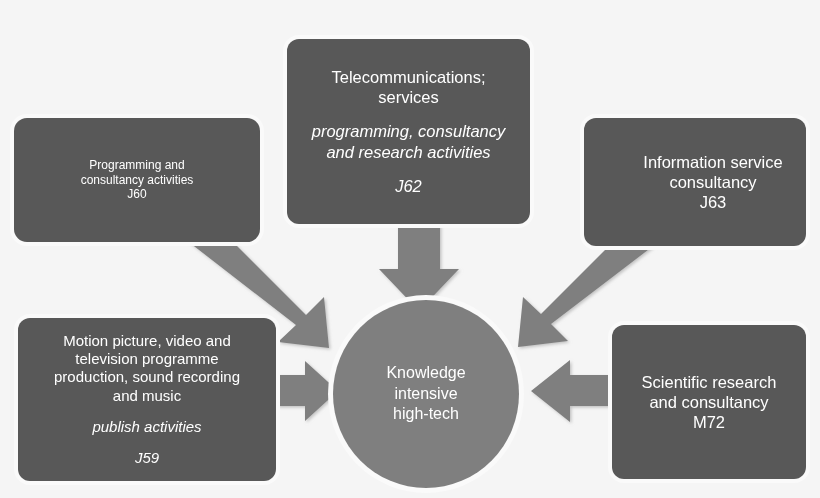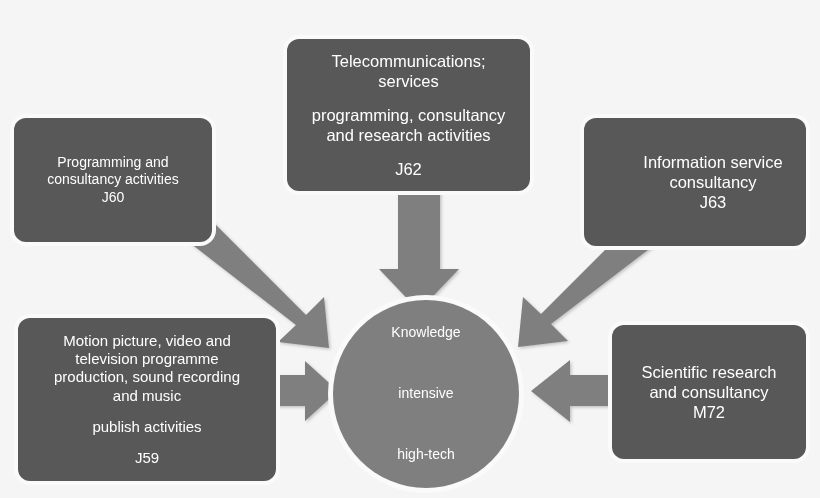--- a/index.html
+++ b/index.html
@@ -46,43 +46,44 @@
   }
   .node .line {
     display: block;
     white-space: pre;
   }
   .node .group {
     display: block;
   }
   .node .group + .group {
     margin-top: 0.85em;
+    font-style: italic;
   }
   .hub {
     position: absolute;
     z-index: 2;
     background: #7f7f7f;
     border-radius: 50%;
     box-shadow: 0 0 0 5px #fafafa;
     color: #ffffff;
     display: flex;
     flex-direction: column;
     align-items: center;
     justify-content: center;
     text-align: center;
     line-height: 1.28;
   }
 
   
-  #node-j60   { left: 14px;  top: 118px; width: 198px; height: 124px; font-size: 14px; }
-  #node-j62   { left: 287px; top: 39px;  width: 243px; height: 152px; font-size: 16.5px; }
+  #node-j60   { left: 14px;  top: 118px; width: 246px; height: 124px; font-size: 12px; border-radius: 13px; }
+  #node-j62   { left: 287px; top: 39px;  width: 243px; height: 185px; font-size: 16.5px; }
   #node-j63   { left: 584px; top: 118px; width: 222px; height: 128px; font-size: 16.5px; padding-left: 36px; }
   #node-j59   { left: 18px;  top: 318px; width: 258px; height: 163px; font-size: 15px; }
-  #node-m72   { left: 612px; top: 325px; width: 194px; height: 134px; font-size: 16.5px; }
-  #hub-circle { left: 333px; top: 300px; width: 186px; height: 188px; font-size: 14px; gap: 43px; }
+  #node-m72   { left: 612px; top: 325px; width: 194px; height: 154px; font-size: 16.5px; }
+  #hub-circle { left: 333px; top: 300px; width: 186px; height: 188px; font-size: 16px; }
 </style>
 </head>
 <body>
 
 <div id="diagram">
 
   <svg class="arrow-layer" viewBox="0 0 820 498" width="820" height="498">
     <defs>
       <filter id="softshadow" x="-30%" y="-30%" width="170%" height="170%">
         <feDropShadow dx="1.5" dy="1.5" stdDeviation="1.6" flood-color="#b8b8b8" flood-opacity="0.85"></feDropShadow>

